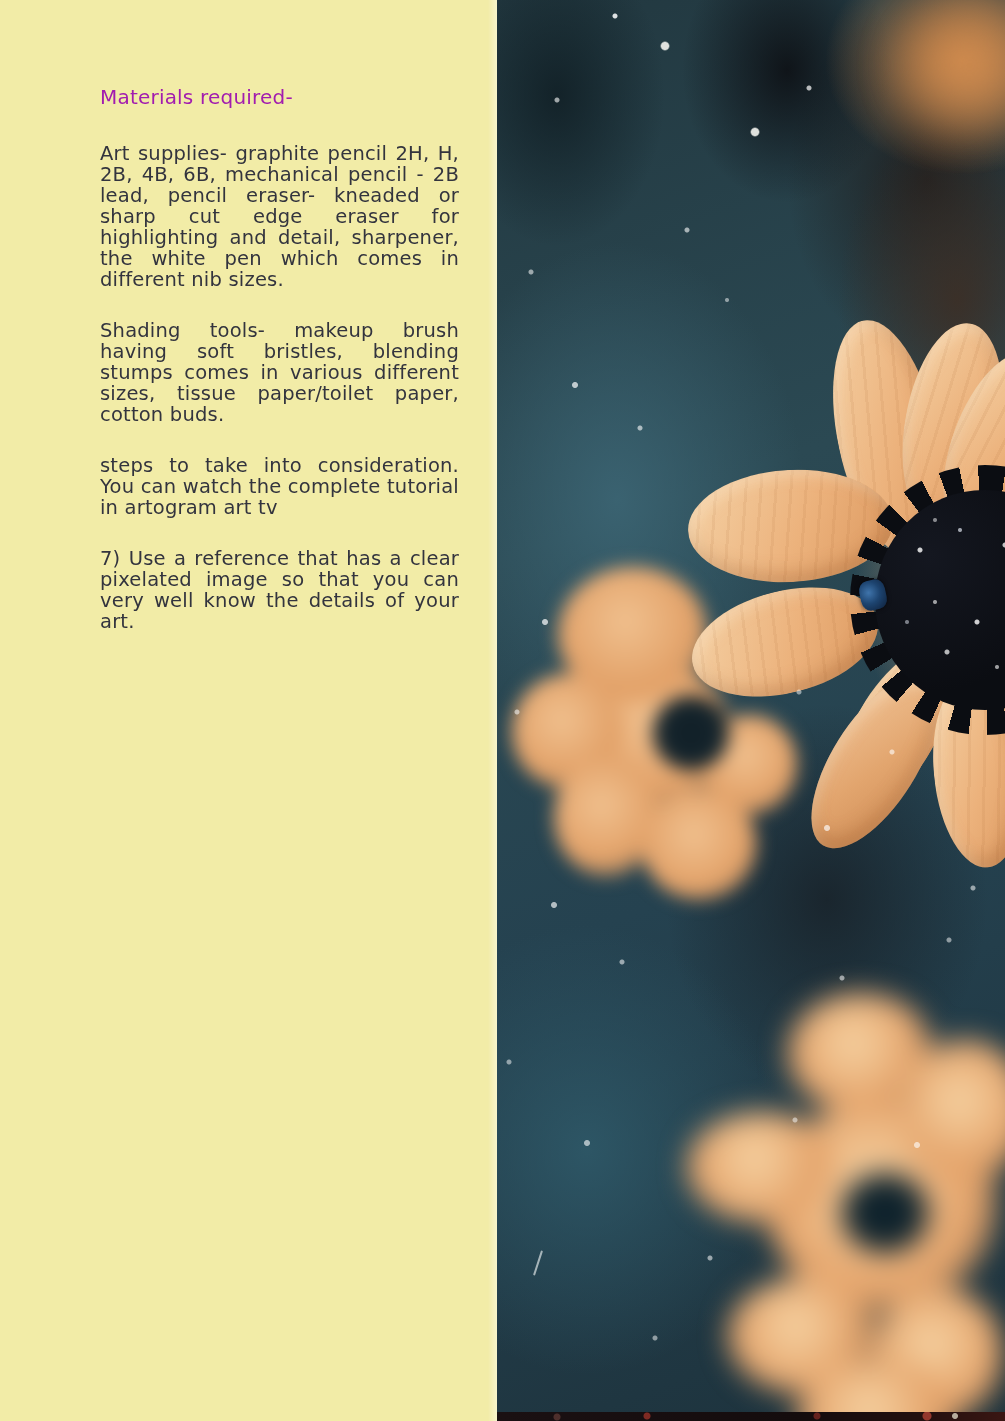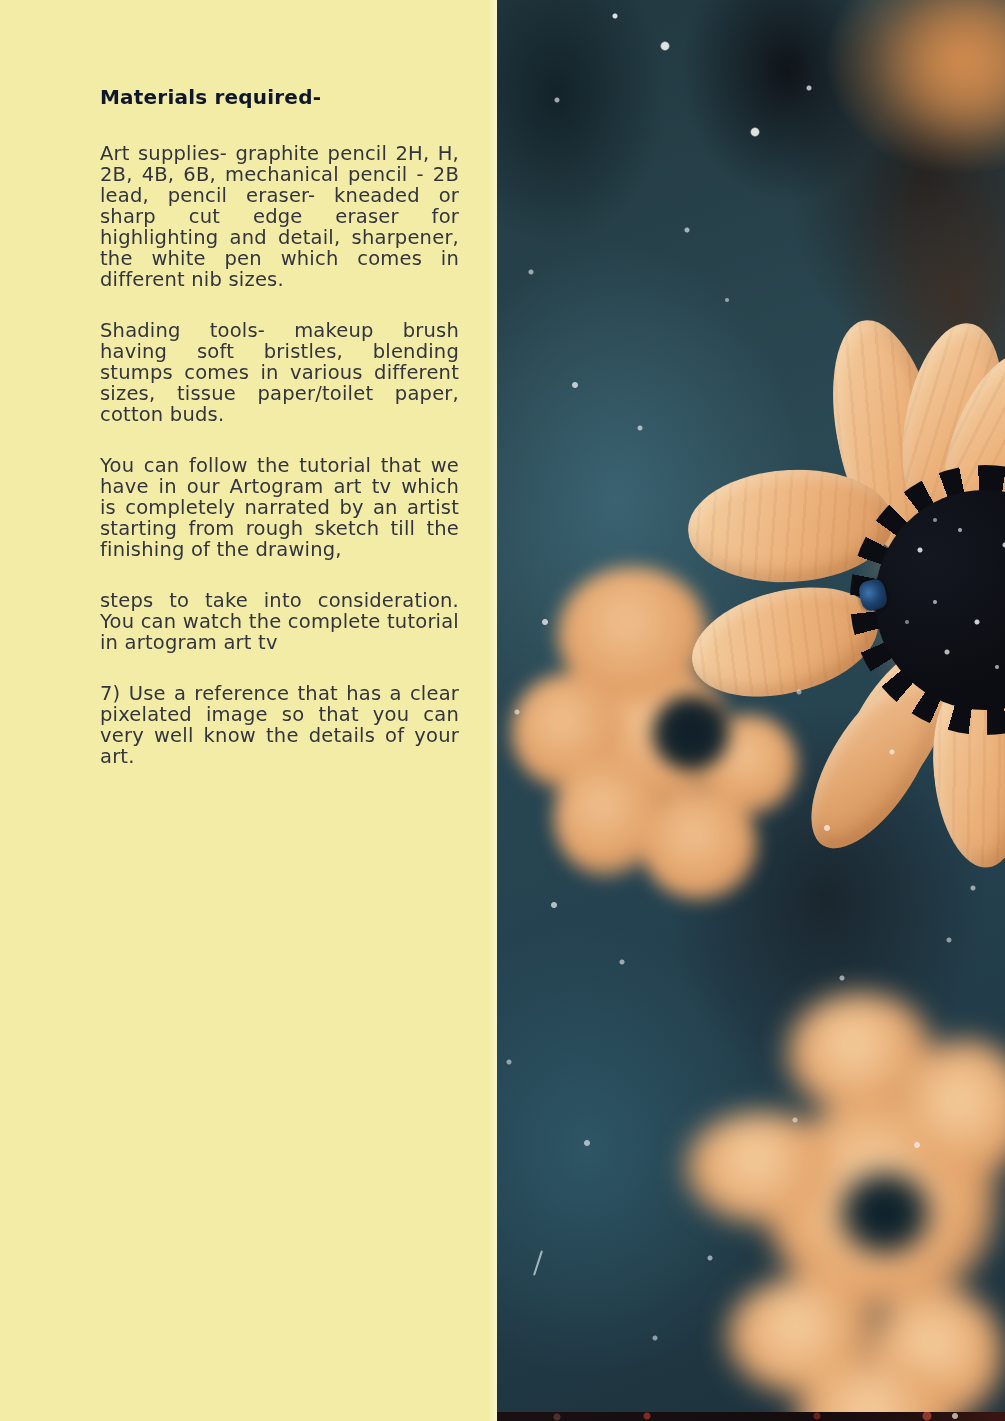--- a/index.html
+++ b/index.html
@@ -19,22 +19,22 @@
     width: 497px; height: 1421px;
     background: #f2eca7;
     padding: 85px 38px 0 100px;
   }
   .panel-crease {
     position: absolute; top: 0; left: 488px;
     width: 9px; height: 100%;
     background: linear-gradient(90deg, rgba(255,255,255,0), rgba(255,255,250,.45));
   }
   .article-heading {
-    font-size: 20px; font-weight: 700;
-    color: #0f172a;
+    font-size: 20px; font-weight: 400;
+    color: #a21caf;
     letter-spacing: .2px;
     margin: 0 0 34px 0;
   }
   .article p {
     font-size: 19.5px;
     line-height: 21px;
     color: #33343e;
     letter-spacing: .2px;
     text-align: justify;
     margin: 0 0 30px 0;
@@ -205,21 +205,20 @@
 </head>
 <body>
 
 <div class="page">
 
   <div class="text-panel">
     <h1 class="article-heading">Materials required-</h1>
     <div class="article">
       <p>Art supplies- graphite pencil 2H, H, 2B, 4B, 6B, mechanical pencil - 2B lead, pencil eraser- kneaded or sharp cut edge eraser for highlighting and detail, sharpener, the white pen which comes in different nib sizes.</p>
       <p>Shading tools- makeup brush having soft bristles, blending stumps comes in various different sizes, tissue paper/toilet paper, cotton buds.</p>
-      <p>You can follow the tutorial that we have in our Artogram art tv which is completely narrated by an artist starting from rough sketch till the finishing of the drawing,</p>
       <p class="gap-top">steps to take into consideration. You can watch the complete tutorial in artogram art tv</p>
       <p>7) Use a reference that has a clear pixelated image so that you can very well know the details of your art.</p>
     </div>
     <div class="panel-crease"></div>
   </div>
 
   <div class="photo-panel">
     <div class="photo-bg"></div>
 
     <div class="topright-glow"></div>

